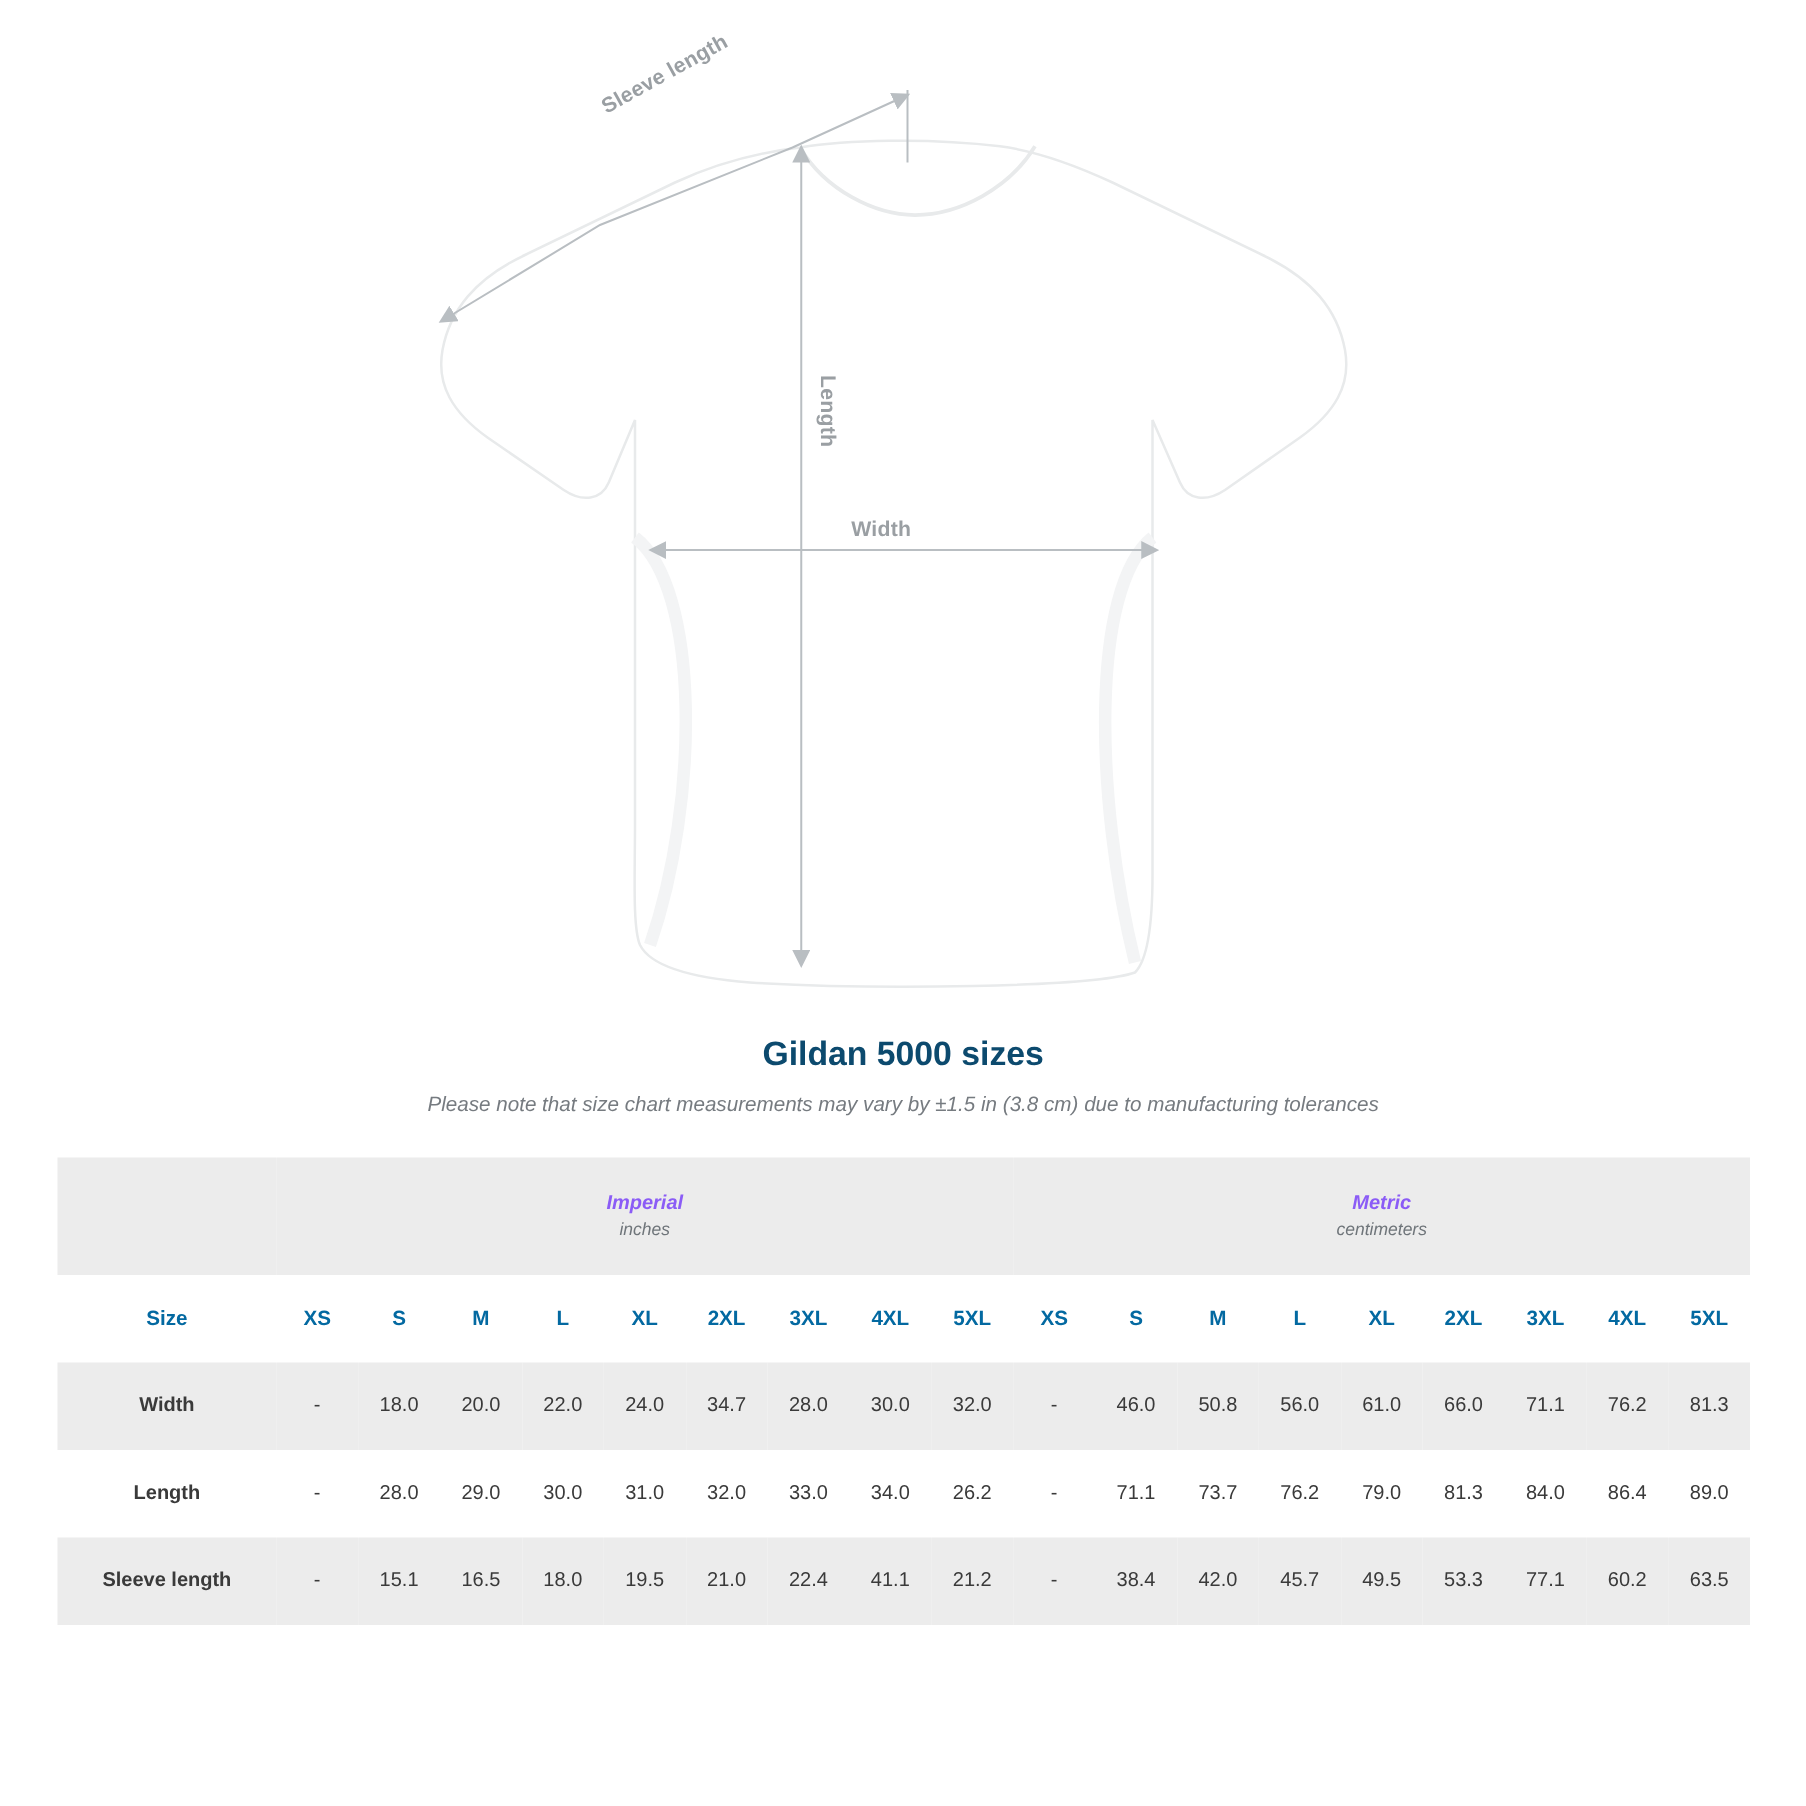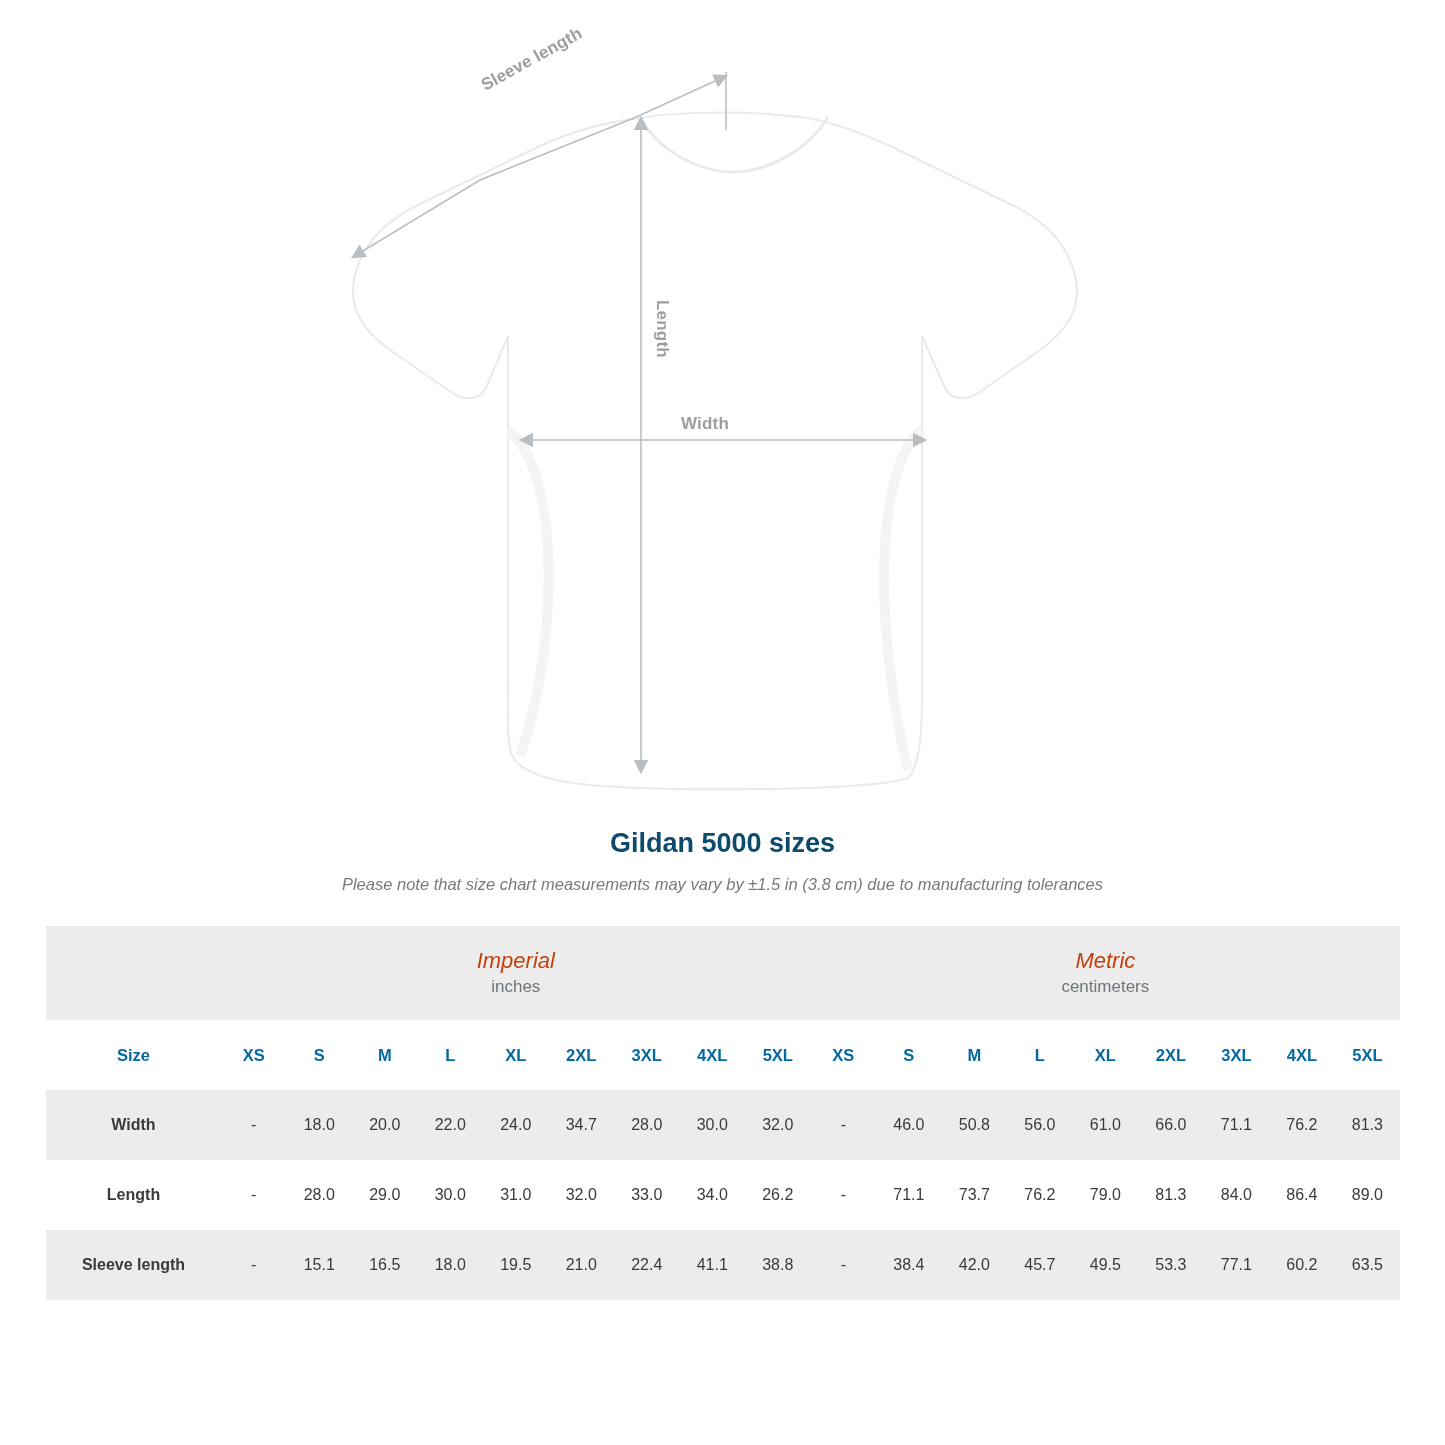--- a/index.html
+++ b/index.html
@@ -90,28 +90,29 @@
     text-align: center;
     font-size: 16px;
     color: #3a3a3a;
   }
   .unit-head {
     background: #ececec;
     height: 92px;
     vertical-align: middle;
   }
   .unit-head .unit-name {
-    font-size: 22px;
+    font-size: 16px;
     font-style: italic;
-    font-weight: normal;
-    color: #c2410c;
+    font-weight: bold;
+    color: #8b5cf6;
     line-height: 1.25;
   }
   .unit-head .unit-sub {
-    font-size: 17px;
+    font-size: 14px;
+    font-style: italic;
     color: #6f757a;
     line-height: 1.5;
   }
   .corner-cell {
     background: #ececec;
   }
   tr.header-row td {
     height: 68px;
     font-weight: bold;
     font-size: 16.5px;
@@ -310,21 +311,21 @@
         <tr class="data-row shaded">
           <td class="rowhead">Sleeve length</td>
           <td>-</td>
           <td>15.1</td>
           <td>16.5</td>
           <td>18.0</td>
           <td>19.5</td>
           <td>21.0</td>
           <td>22.4</td>
           <td>41.1</td>
-          <td>38.8</td>
+          <td>21.2</td>
           <td>-</td>
           <td>38.4</td>
           <td>42.0</td>
           <td>45.7</td>
           <td>49.5</td>
           <td>53.3</td>
           <td>77.1</td>
           <td>60.2</td>
           <td>63.5</td>
         </tr>

